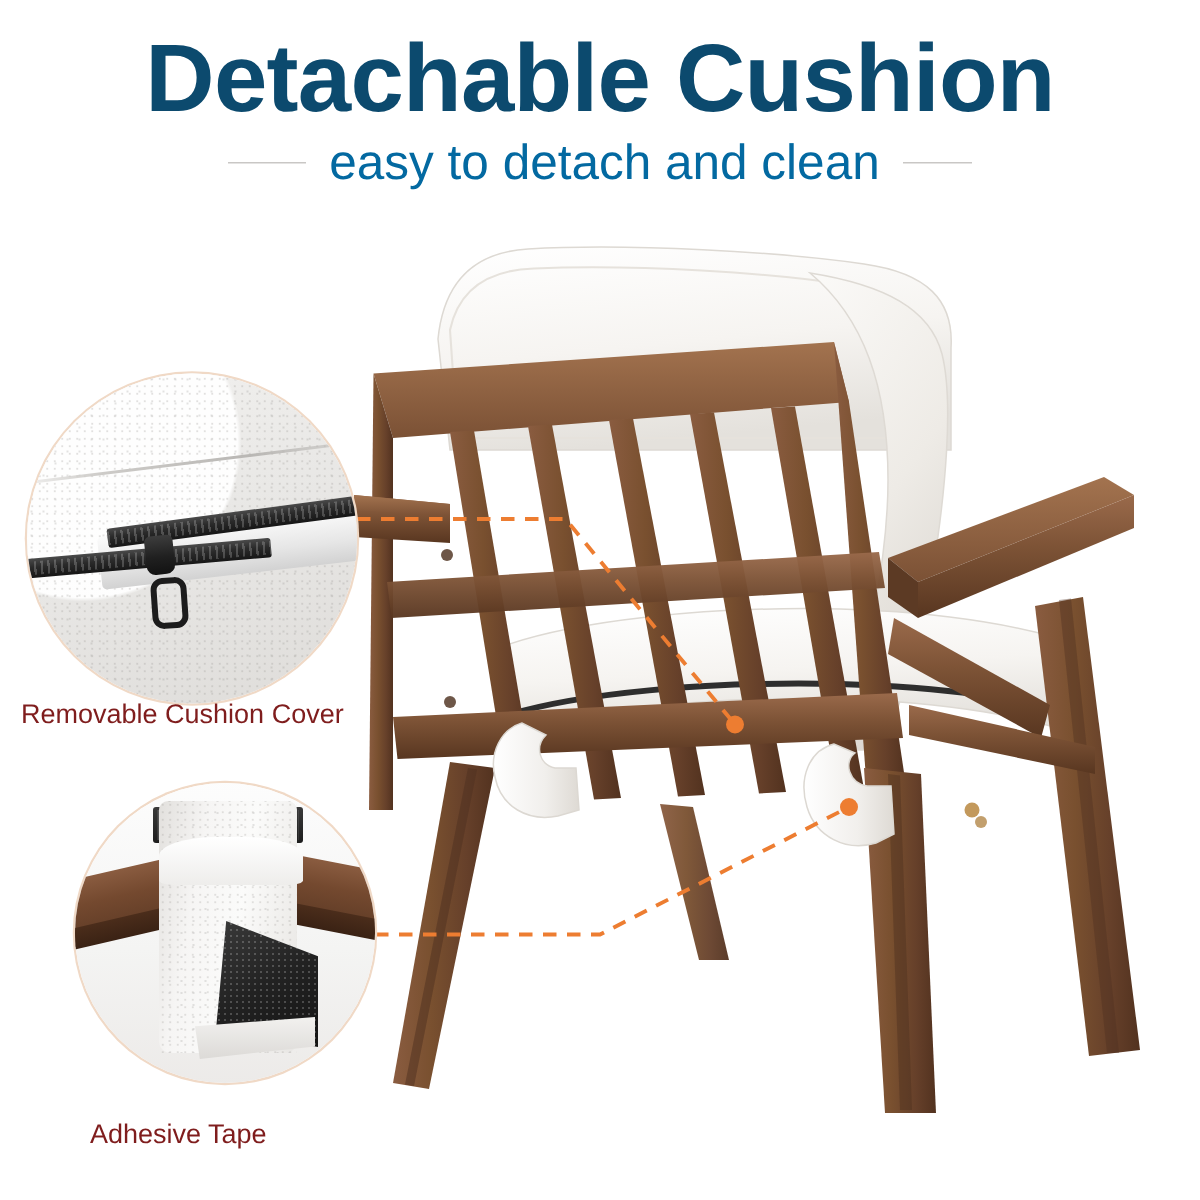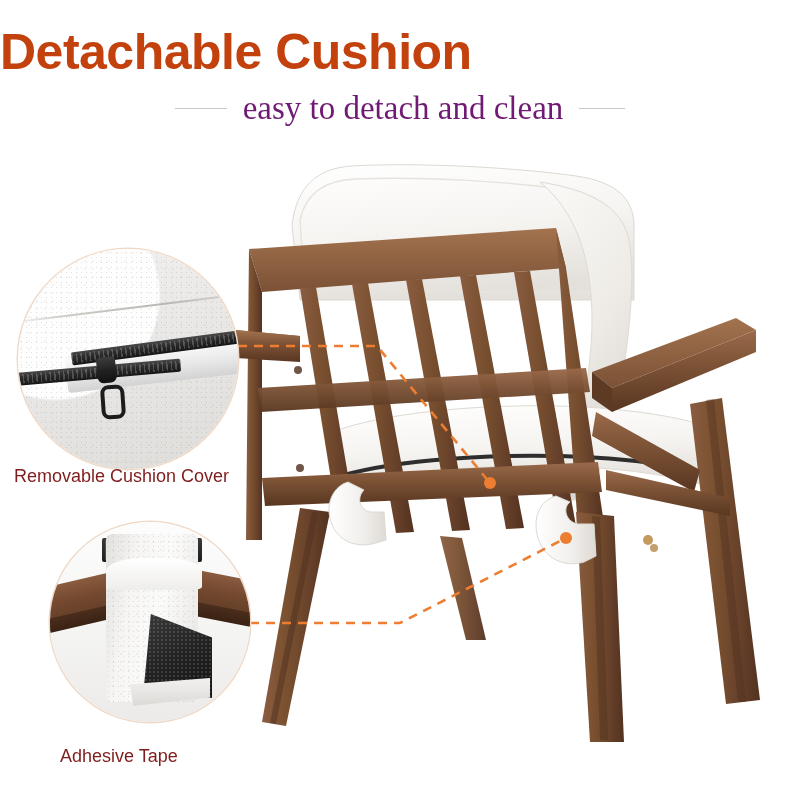--- a/index.html
+++ b/index.html
@@ -7,34 +7,34 @@
     width:800px;height:800px;
     background:#ffffff;
     font-family:"Liberation Sans", sans-serif;
     overflow:hidden;
     position:relative;
   }
   #stage{position:relative;width:800px;height:800px;background:#fff;overflow:hidden;}
 
   
   .title{
-    position:absolute;left:0;top:22px;width:800px;text-align:left;
-    font-size:50px;font-weight:700;letter-spacing:-0.5px;color:#c2410c;
+    position:absolute;left:0;top:22px;width:800px;text-align:center;
+    font-size:64px;font-weight:700;letter-spacing:-0.5px;color:#0c4a6e;
     line-height:60px;white-space:nowrap;
   }
   .subwrap{
     position:absolute;left:0;top:88px;width:800px;
     display:flex;align-items:center;justify-content:center;gap:16px;
   }
   .subrule{height:1px;background:#c9c7c5;}
   .subrule.left{width:52px;}
   .subrule.right{width:46px;}
   .subtitle{
-    font-size:33px;font-weight:300;color:#701a75;letter-spacing:0px;
-    line-height:40px;white-space:nowrap;font-family:Liberation Serif, serif;
+    font-size:33px;font-weight:300;color:#0369a1;letter-spacing:0px;
+    line-height:40px;white-space:nowrap;
   }
 
   
   .clabel{
     position:absolute;font-size:18px;color:#7f1d1d;font-weight:400;white-space:nowrap;
   }
   #label-cover{left:14px;top:466px;}
   #label-tape{left:60px;top:746px;text-align:center;}
 
   

